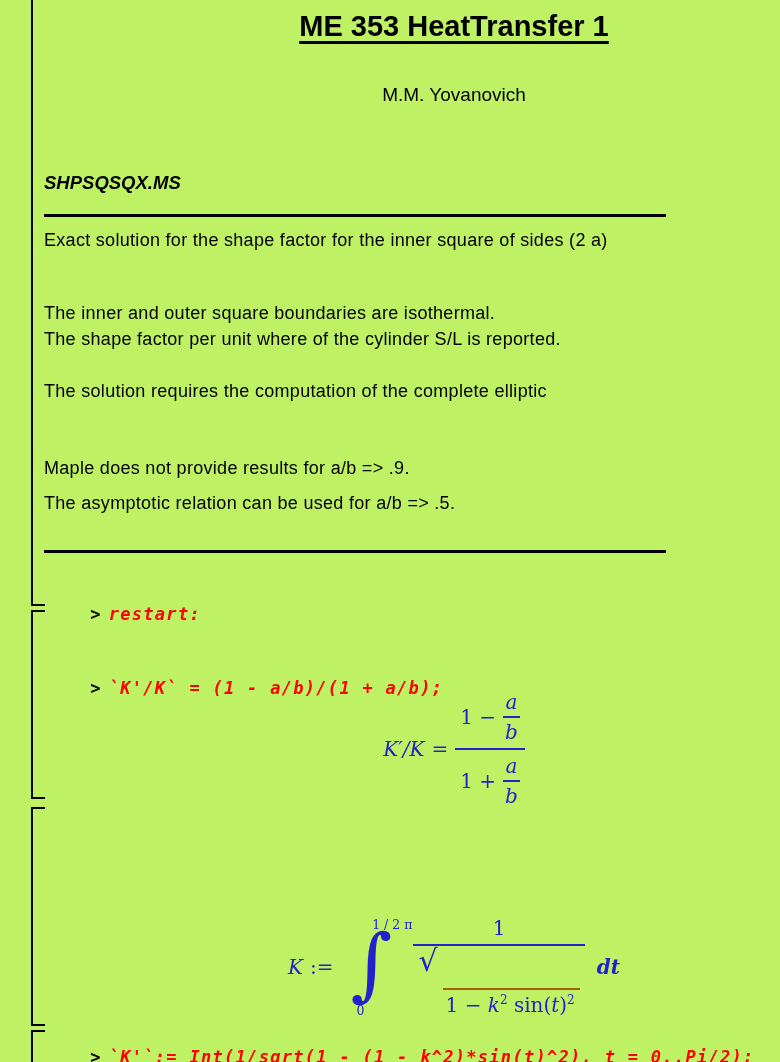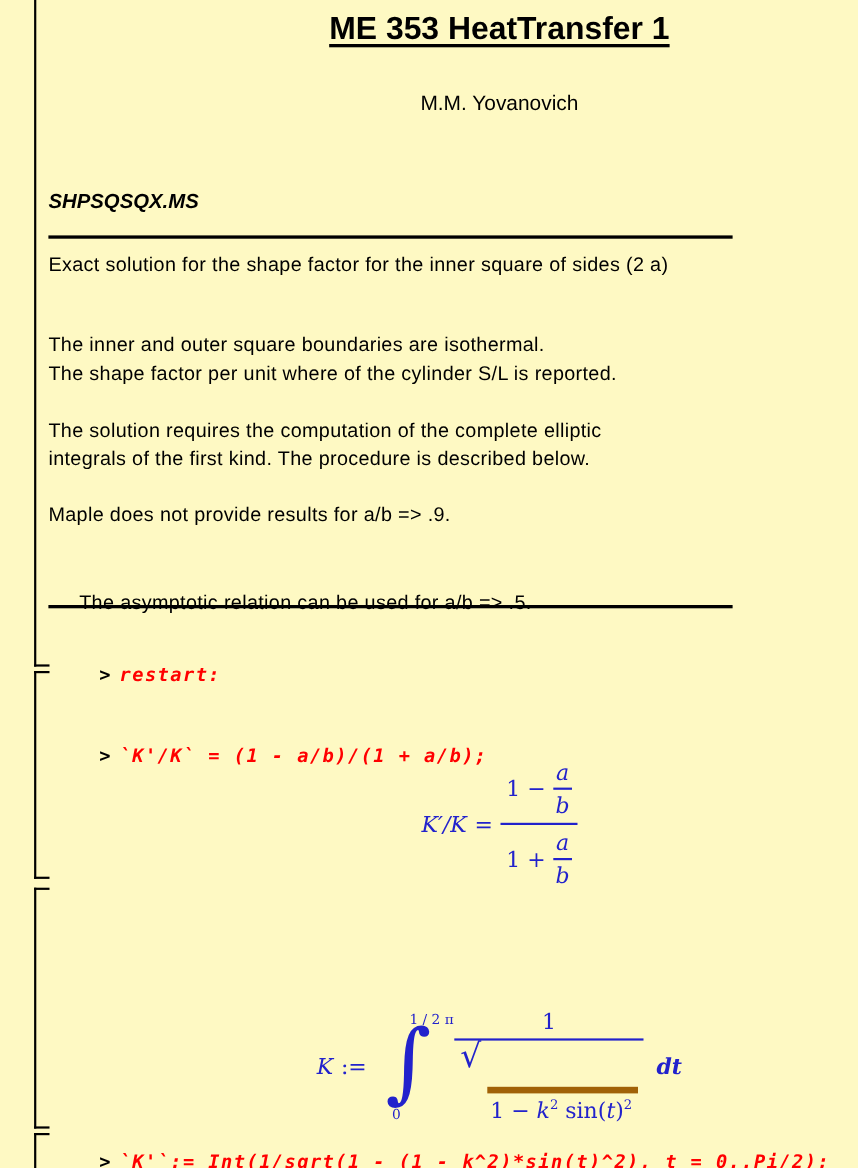--- a/index.html
+++ b/index.html
@@ -1,16 +1,16 @@
 <!DOCTYPE html>
 <html><head>
 <meta charset="utf-8">
 <style>
   html,body{margin:0;padding:0;background:#ffffff;}
-  .page{position:relative;width:780px;height:1062px;background:#fef9c3;overflow:hidden;
+  .page{position:relative;width:780px;height:1062px;background:#bef264;overflow:hidden;
         font-family:"Liberation Sans",sans-serif;color:#000;}
   
   .bracket{position:absolute;left:31px;width:12px;border-left:2px solid #000;}
   .bracket.top{border-top:2px solid #000;}
   .bracket.bottom{border-bottom:2px solid #000;}
   
   .centered{position:absolute;left:44px;width:820px;text-align:center;}
   .title-text{font-weight:bold;font-size:29px;letter-spacing:0px;
               text-decoration:underline;text-decoration-thickness:3px;text-underline-offset:5px;}
   .author-text{font-size:19px;}
@@ -33,21 +33,21 @@
   .frac .fbar{height:2px;background:#2222cc;align-self:stretch;margin:4px 0;}
   .frac .num,.frac .den{display:flex;align-items:center;gap:7px;padding:0 5px;}
   .frac.small .fbar{margin:2px 0;}
   .frac.small .num,.frac.small .den{padding:0 2px;}
   
   .intwrap{position:relative;width:66px;height:94px;flex:none;}
   .intglyph{position:absolute;left:10px;top:-6px;font-size:80px;line-height:100px;font-style:normal;}
   .uplim{position:absolute;top:-3px;right:-6px;font-size:12.5px;white-space:pre;}
   .lowlim{position:absolute;bottom:-4px;left:16px;font-size:12.5px;}
   .radical{font-size:30px;line-height:22px;font-style:normal;margin-right:-2px;align-self:flex-start;}
-  .radicand{display:inline-block;border-top:6px solid #a16207;padding:3px 5px 0 3px;white-space:pre;margin-top:38px;}
+  .radicand{display:inline-block;border-top:2px solid #a16207;padding:3px 5px 0 3px;white-space:pre;margin-top:38px;}
   sup.exp{font-size:12px;vertical-align:super;line-height:0;}
   .dt{margin-left:5px;font-weight:bold;}
 </style>
 </head>
 <body>
 
 <div class="page">
 
   <div class="bracket bottom" style="top:0;height:604px;"></div>
   <div class="bracket top bottom" style="top:610px;height:185px;"></div>
@@ -66,26 +66,25 @@
 
   <div class="para" style="top:227px;">
     <div class="textline">Exact solution for the shape factor for the inner square of sides (2 a)</div>
   </div>
   <div class="para" style="top:300px;">
     <div class="textline">The inner and outer square boundaries are isothermal.</div>
     <div class="textline">The shape factor per unit where of the cylinder S/L is reported.</div>
   </div>
   <div class="para" style="top:378px;">
     <div class="textline">The solution requires the computation of the complete elliptic</div>
-    <div class="textline">integrals of the first kind. The procedure is described below.</div>
   </div>
   <div class="para" style="top:455px;">
     <div class="textline">Maple does not provide results for a/b =&gt; .9.</div>
   </div>
-  <div class="para" style="top:535px;margin-left:28px;">
+  <div class="para" style="top:490px;">
     <div class="textline">The asymptotic relation can be used for a/b =&gt; .5.</div>
   </div>
 
   <div class="hr" style="top:550px;"></div>
 
   <div class="codeline" style="top:584px;">
     <span class="prompt">&gt;</span><span class="code">restart:</span>
   </div>
 
   <div class="codeline" style="top:658px;">

